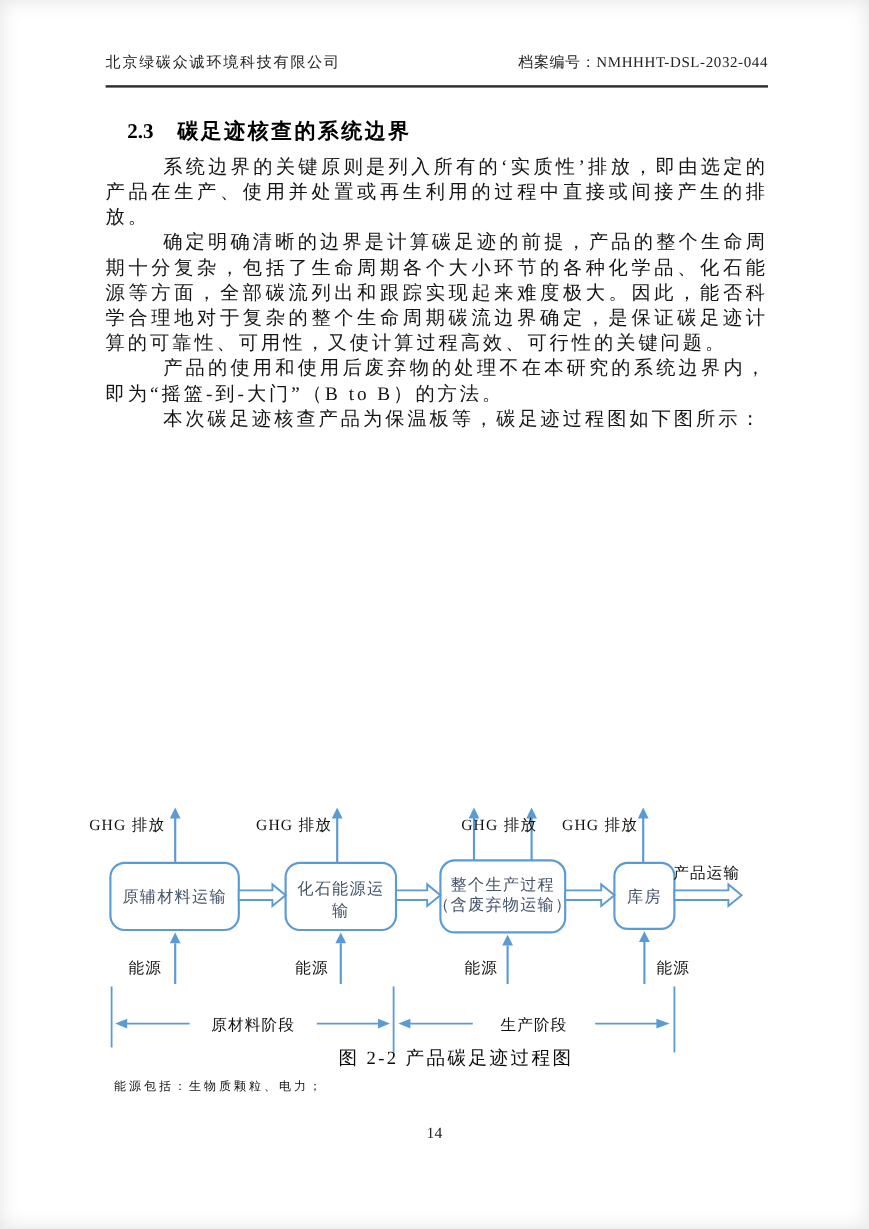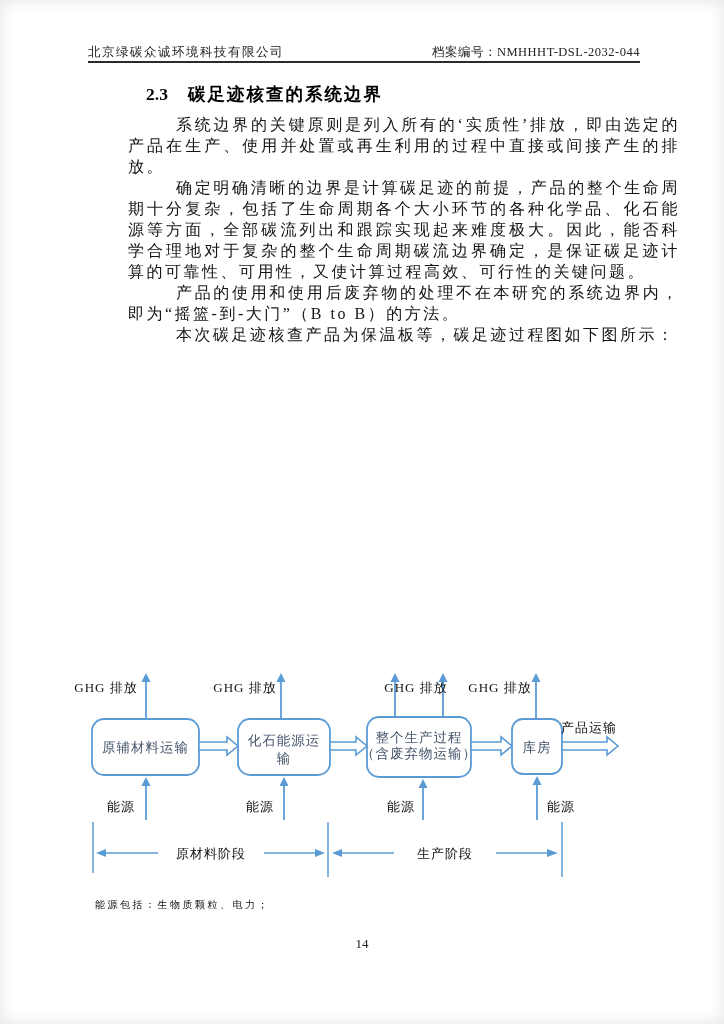--- a/index.html
+++ b/index.html
@@ -10,25 +10,25 @@
   }
   .page::after {
     content:""; position:absolute; inset:0; pointer-events:none;
     box-shadow: inset 0 0 16px rgba(100,100,100,.18);
   }
   
   .hdr {
     position:absolute; left:88px; width:552px; top:44px;
     display:flex; justify-content:space-between; align-items:flex-end;
     font-size:12.5px; letter-spacing:1.5px; color:#222;
-    border-bottom:2px solid #2b2b2b; padding-bottom:0;
+    border-bottom:2px solid #2b2b2b; padding-bottom:10px;
   }
   .hdr .right { letter-spacing:0.5px; }
   
-  .content { position:absolute; left:88px; width:552px; top:76px;margin-left:40px; }
+  .content { position:absolute; left:88px; width:552px; top:91px; }
   .sec-title {
     font-size:17.5px; font-weight:bold; letter-spacing:2px;
     margin:6px 0 8px; padding-left:18px; color:#000;
   }
   .sec-title .num { margin-right:20px; letter-spacing:0; }
   .sec-title.second { margin-top:14px; }
   .para {
     margin:0; font-size:16px; line-height:21px; letter-spacing:2.5px;
     text-align:justify; text-indent:48px; color:#151515;
   }
@@ -162,16 +162,17 @@
       <polygon class="ah" points="257,179 257,187 267,183"></polygon>
 
       <polygon class="ah" points="284,179 284,187 274,183"></polygon>
       <line class="lnthin" x1="283" y1="183" x2="336" y2="183"></line>
       <text class="dg-label" x="387" y="188" text-anchor="middle">生产阶段</text>
       <line class="lnthin" x1="438" y1="183" x2="490" y2="183"></line>
       <polygon class="ah" points="489,179 489,187 500,183"></polygon>
     </g>
   </svg>
 
+  <div class="caption">图 2-2 产品碳足迹过程图</div>
   <div class="note">能源包括：生物质颗粒、电力；</div>
   <div class="pageno">14</div>
 
 </div>
 
 </body></html>

